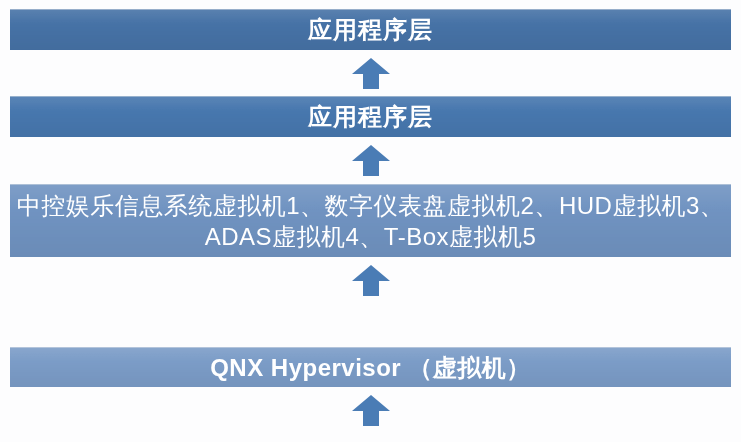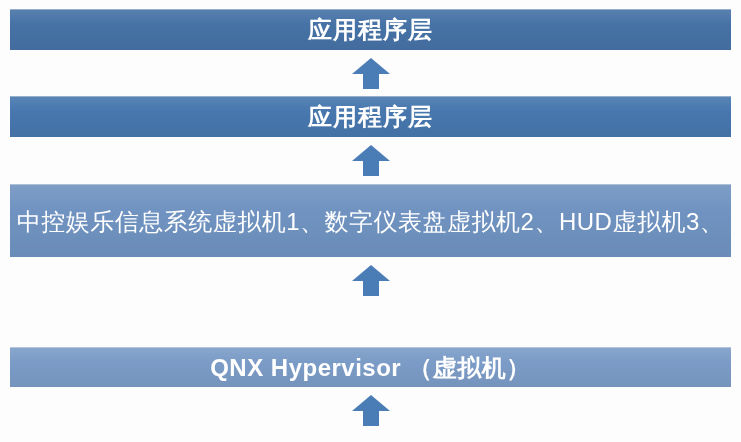--- a/index.html
+++ b/index.html
@@ -87,20 +87,21 @@
     </div>
 
     <div class="gap gap-b">
       <svg class="arrow-icon" width="38" height="31" viewBox="0 0 38 31">
         <polygon points="19,0 38,16 27,16 27,31 11,31 11,16 0,16" fill="#4a7cb5"></polygon>
       </svg>
     </div>
 
     <div class="bar bar-vms" style="background-color: rgb(112, 147, 193);">
       <span>中控娱乐信息系统虚拟机1、数字仪表盘虚拟机2、HUD虚拟机3、</span>
+      <span>ADAS虚拟机4、T-Box虚拟机5</span>
     </div>
 
     <div class="gap gap-a">
       <svg class="arrow-icon" width="38" height="31" viewBox="0 0 38 31">
         <polygon points="19,0 38,16 27,16 27,31 11,31 11,16 0,16" fill="#4a7cb5"></polygon>
       </svg>
     </div>
 
     <div class="bar bar-mid" style="background-color: rgb(123, 156, 199); margin-top: 44px;">
       <span>QNX Hypervisor （虚拟机）</span>

